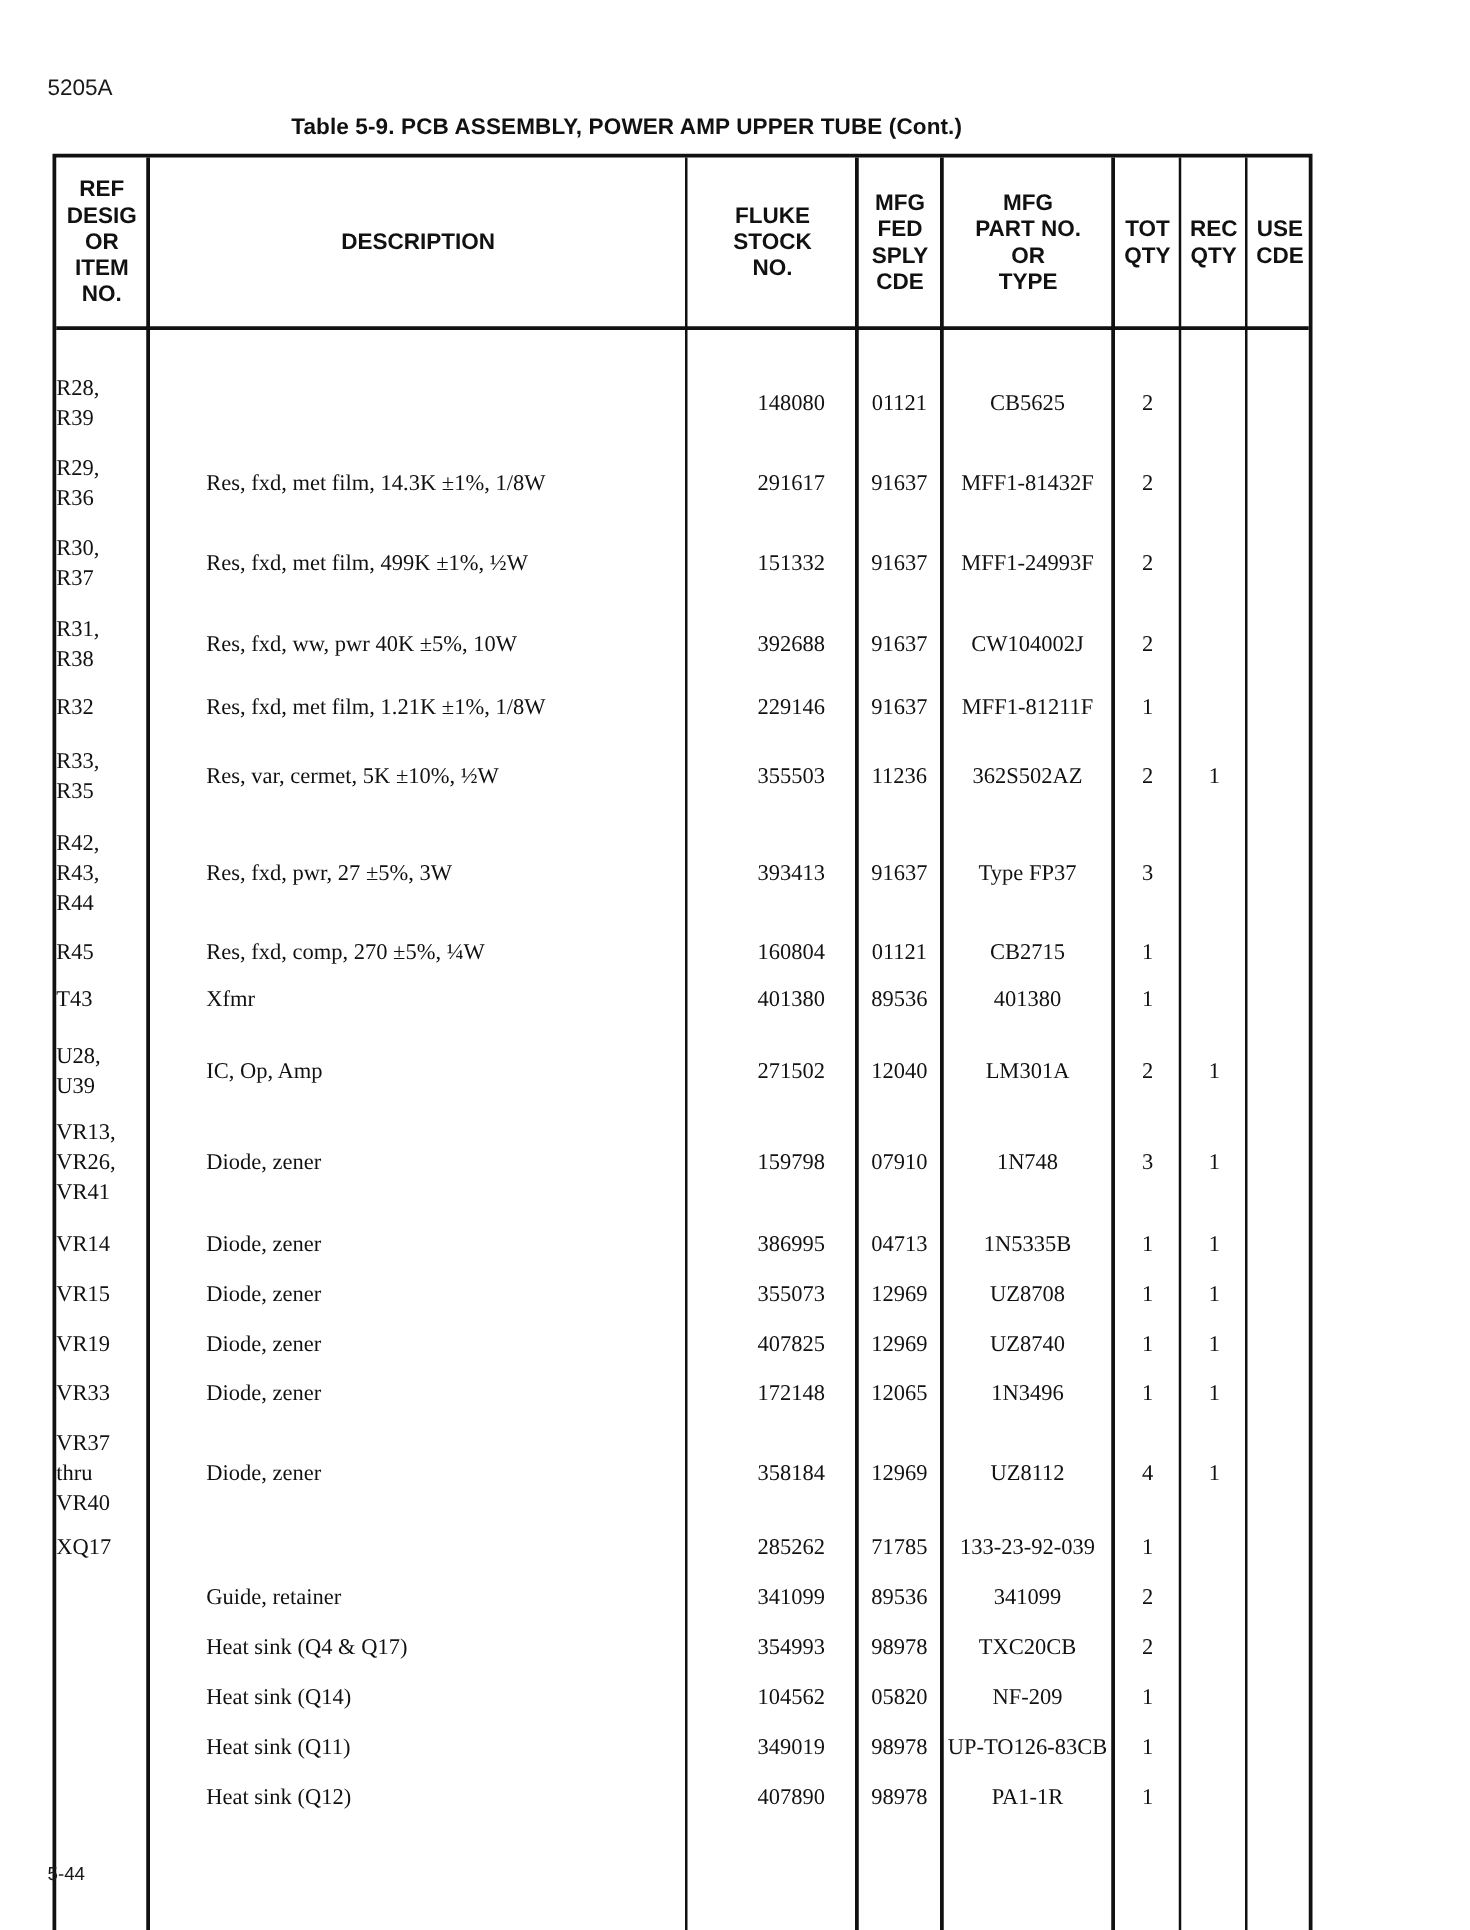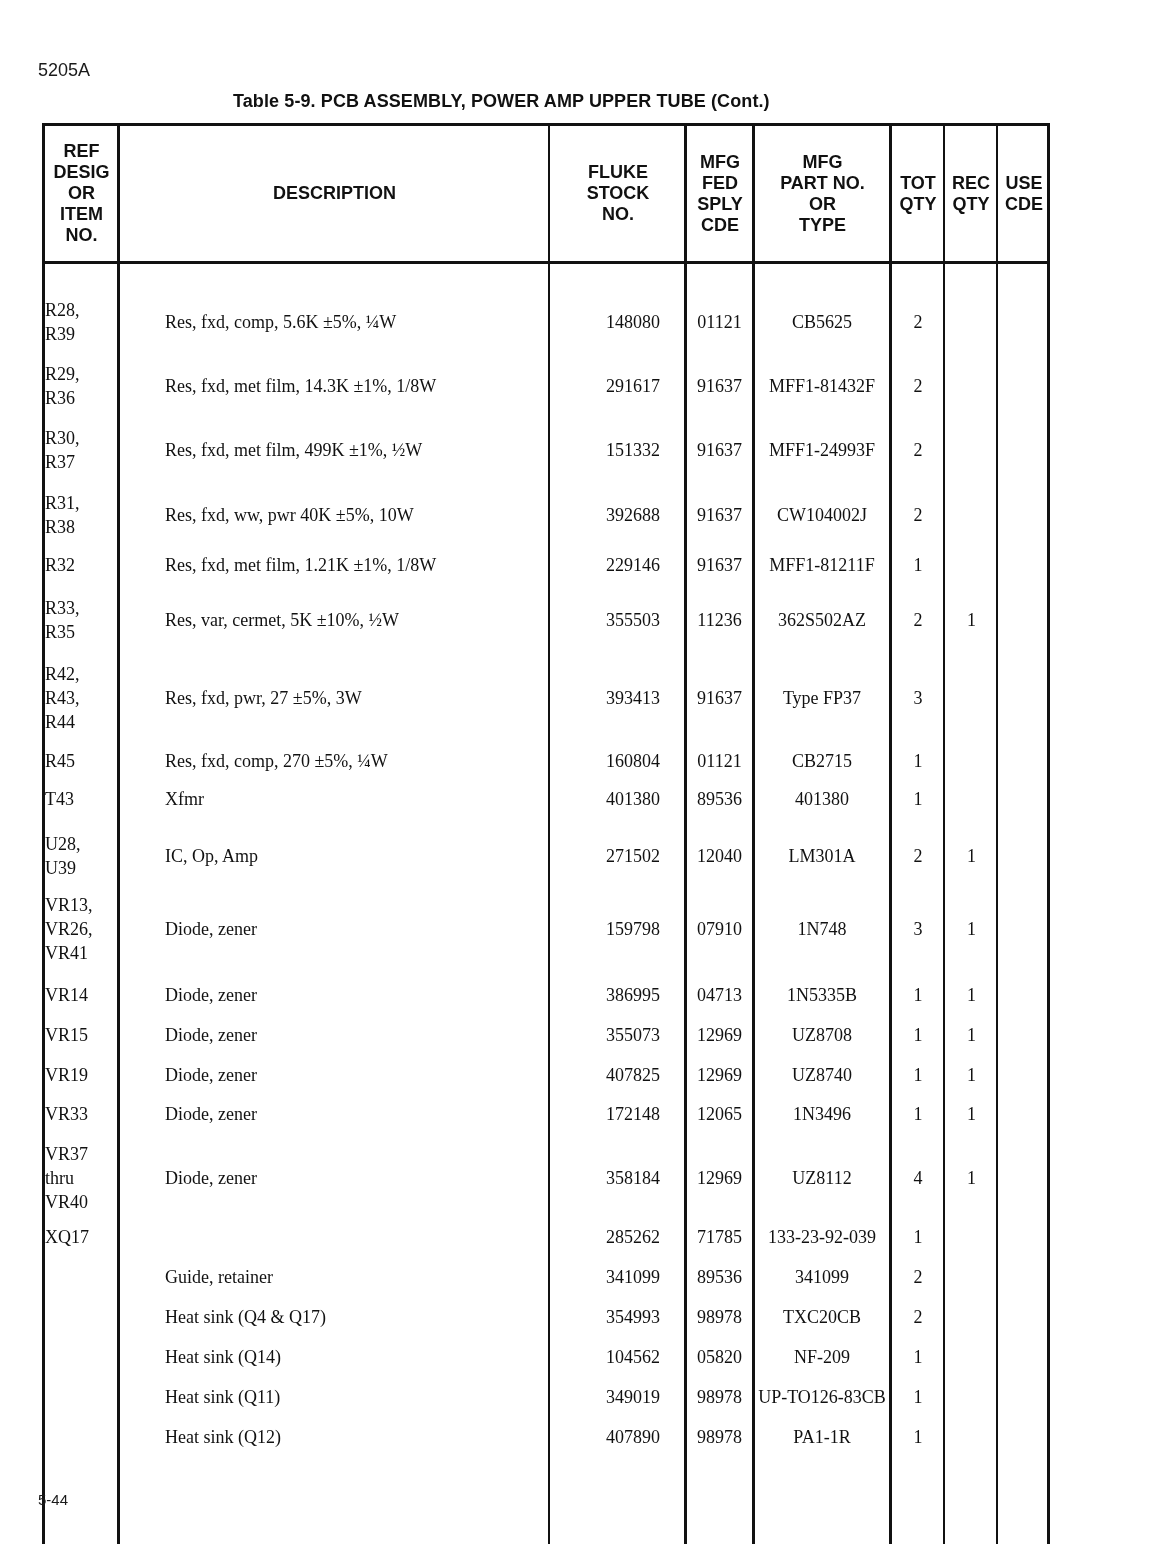--- a/index.html
+++ b/index.html
@@ -91,21 +91,20 @@
   <div class="vline" style="left:639px;width:3px;"></div>
   <div class="vline" style="left:707px;width:3px;"></div>
   <div class="vline" style="left:844px;width:3px;"></div>
   <div class="vline" style="left:898px;"></div>
   <div class="vline" style="left:951px;"></div>
 
   <div class="body">
     <div class="row" style="top:28px;height:60px;">
       <div class="cell c-ref">R28,
 R39</div>
-      <div class="cell c-desc">Res, fxd, comp, 5.6K ±5%, ¼W</div>
       <div class="cell c-stock">148080</div>
       <div class="cell c-fed">01121</div>
       <div class="cell c-part">CB5625</div>
       <div class="cell c-tot">2</div>
       <div class="cell c-rec"></div>
       <div class="cell c-use"></div>
     </div>
     <div class="row" style="top:92px;height:60px;">
       <div class="cell c-ref">R29,
 R36</div>

